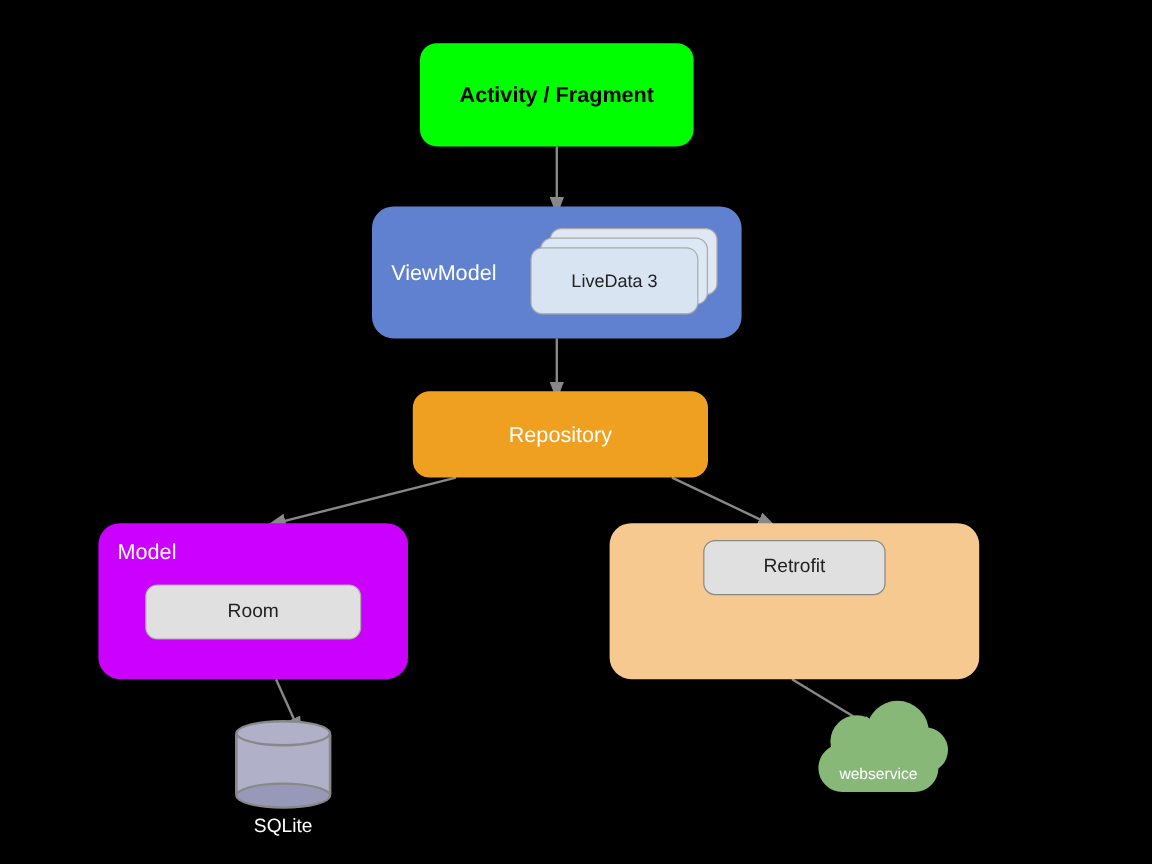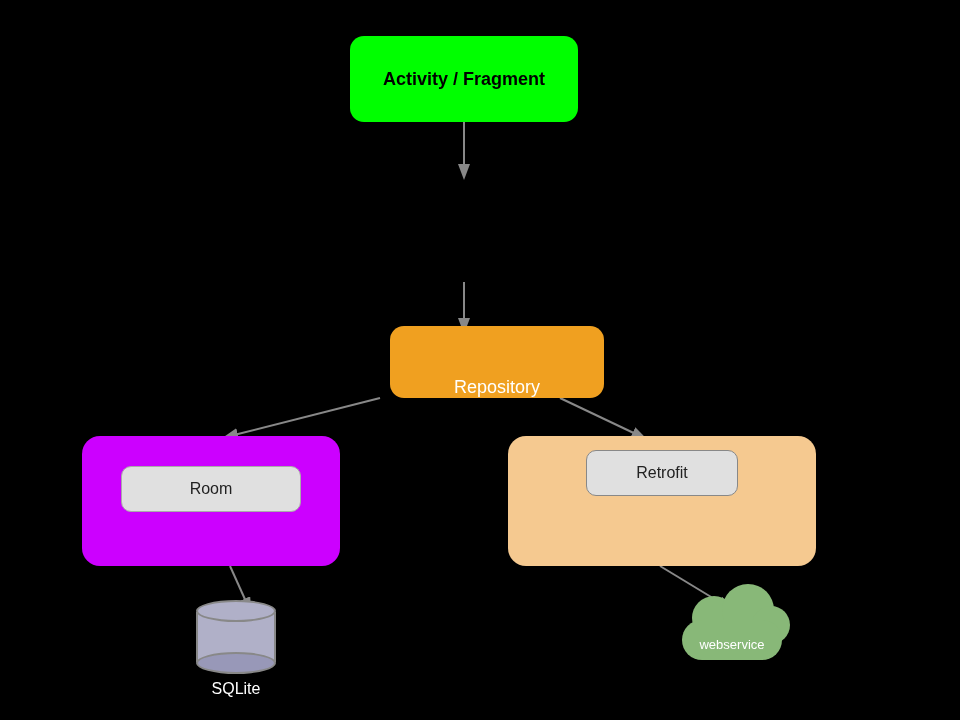--- a/index.html
+++ b/index.html
@@ -102,28 +102,27 @@
     .livedata-card span {
       color: #222;
       font-size: 15px;
     }
 
     
     .repository {
       position: absolute;
       left: 344px;
       top: 326px;
-      width: 214px;
+      width: 246px;
       height: 72px;
       background: #f0a020;
       border-radius: 14px;
       display: flex;
-      align-items: flex-end;
+      align-items: center;
       justify-content: center;
-      margin-left: 46px;
     }
 
     .repository span {
       color: #fff;
       font-size: 18px;
     }
 
     
     .model-container {
       position: absolute;
@@ -348,26 +347,37 @@
       <marker id="arrow" markerWidth="8" markerHeight="8" refX="4" refY="3" orient="auto">
         <path d="M0,0 L0,6 L8,3 z" fill="#888"></path>
       </marker>
     </defs>
   </svg>
 
   <div class="activity-fragment">
     <span>Activity / Fragment</span>
   </div>
 
+  <div class="viewmodel-container">
+    <span class="viewmodel-label">ViewModel</span>
+    <div class="livedata-stack">
+      <div class="livedata-card"></div>
+      <div class="livedata-card"></div>
+      <div class="livedata-card">
+        <span>LiveData 3</span>
+      </div>
+    </div>
+  </div>
 
   <div class="repository">
     <span>Repository</span>
   </div>
 
   <div class="model-container">
+    <div class="model-label">Model</div>
     <div class="room-box">
       <span>Room</span>
     </div>
   </div>
 
   <div class="remote-container">
     <div class="retrofit-box">
       <span>Retrofit</span>
     </div>
   </div>

